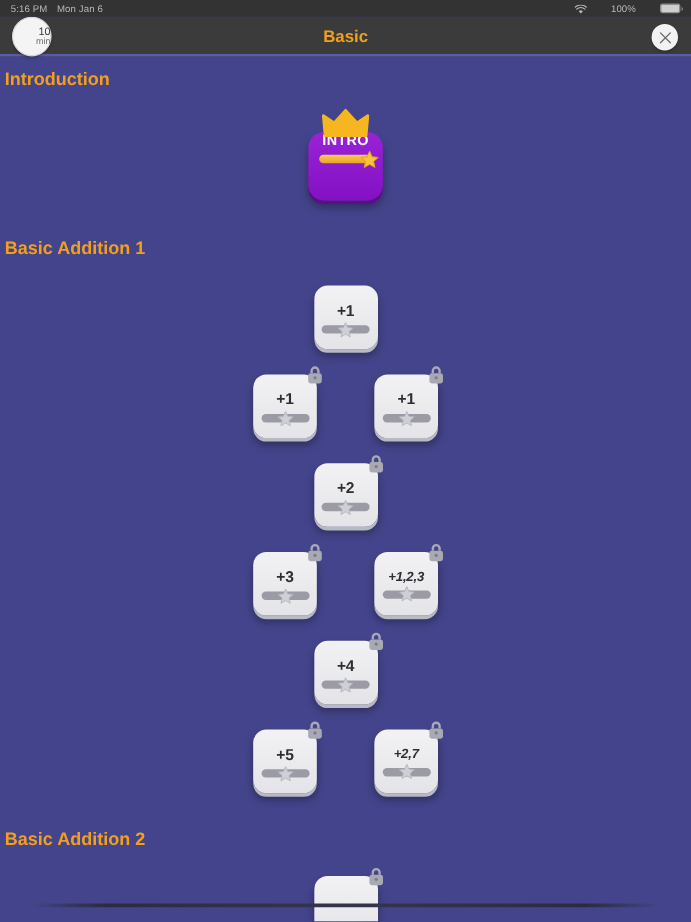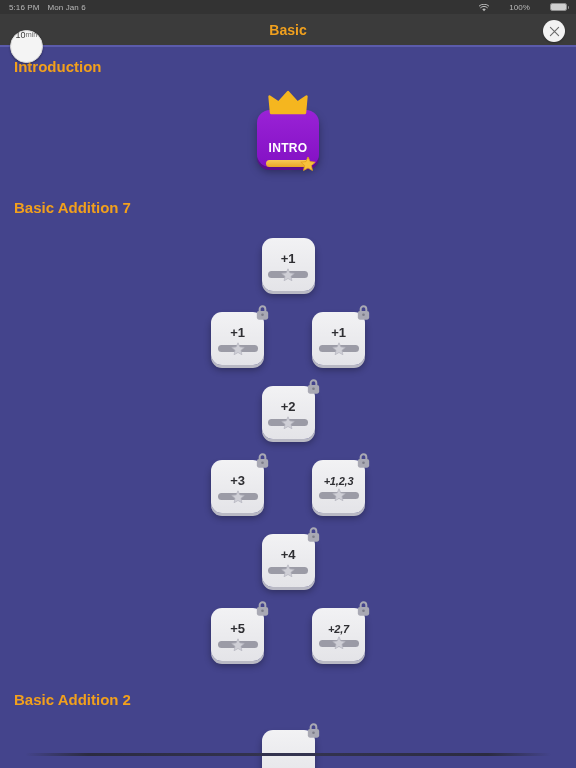--- a/index.html
+++ b/index.html
@@ -40,25 +40,25 @@
     background: #3b3b3b;
     border-bottom: 2px solid #5b5bab;
     z-index: 25;
   }
   .nav-title {
     position: absolute; left: 0; right: 0; top: 8px;
     text-align: center;
     color: #f0a01e; font-size: 14px; font-weight: bold;
   }
   .timer-badge {
-    position: absolute; left: 10px; top: 16px;
+    position: absolute; left: 10px; top: 0;
     width: 33px; height: 33px; border-radius: 50%;
     background: #f4f4f4;
     border: 1.5px solid #d8d8d8;
-    display: flex; flex-direction: row; align-items: flex-start; justify-content: center;
+    display: flex; flex-direction: column; align-items: flex-end; justify-content: center;
     line-height: 1.05;
     box-shadow: 0 1px 2px rgba(0,0,0,.35);
   }
   .timer-num { font-size: 9px; color: #3a3a3a; font-weight: normal; }
   .timer-unit { font-size: 7.5px; color: #6d6d6d; }
   .close-btn {
     position: absolute; right: 11px; top: 6px;
     width: 22px; height: 22px; border-radius: 50%;
     background: #f2f2f2;
     display: flex; align-items: center; justify-content: center;
@@ -67,21 +67,21 @@
   .close-btn svg { display: block; }
 
   
   .content {
     position: absolute; top: 49px; left: 0; width: 576px; height: 719px;
     background: #44448c;
     overflow: hidden;
   }
   .section-title {
     color: #f2a01c; font-size: 15px; font-weight: bold;
-    padding-left: 14px;
+    padding-left: 4px;
   }
 
   .row { display: flex; justify-content: center; align-items: flex-start; }
   .gap-2 > .card-wrap + .card-wrap { margin-left: 48px; }
 
   
   .card-wrap { position: relative; }
   .glow {
     position: absolute; left: 50%; top: 50%;
     width: 74px; height: 74px; margin-left: -37px; margin-top: -37px;
@@ -129,21 +129,21 @@
   .crown {
     position: absolute; left: 50%; top: -1px; transform: translateX(-50%);
     width: 40px; height: 26px; z-index: 3;
   }
   .intro-card {
     position: relative; margin-top: 19px;
     width: 62px; height: 57px; border-radius: 13px;
     background: linear-gradient(180deg,#9a22d6 0%,#8311c4 100%);
     box-shadow: 0 3px 0 #5d0d8c, 0 5px 8px rgba(0,0,0,.35);
     display: flex; flex-direction: column;
-    align-items: center; justify-content: flex-end;
+    align-items: center; justify-content: flex-start;
   }
   .intro-label {
     color: #ffffff; font-size: 12px; font-weight: bold; letter-spacing: .3px;
     margin-bottom: 5px;
   }
   .intro-bar {
     position: relative; width: 44px; height: 7px; border-radius: 4px;
     background: linear-gradient(180deg,#f8c957,#eaa526);
   }
   .intro-bar .star {
@@ -221,21 +221,21 @@
               <svg width="16" height="16" viewBox="0 0 20 20">
                 <path d="M10 1.2 L12.6 7.0 L19 7.7 L14.2 11.9 L15.6 18.2 L10 15.0 L4.4 18.2 L5.8 11.9 L1 7.7 L7.4 7.0 Z" fill="#f7c23c" stroke="#e0a01c" stroke-width="1"></path>
               </svg>
             </span>
           </div>
         </div>
       </div>
     </div>
 
     <div style="height:32px"></div>
-    <div class="section-title">Basic Addition 7</div>
+    <div class="section-title">Basic Addition 1</div>
 
     <div class="row" style="margin-top:22px">
       <div class="card-wrap">
         <div class="glow"></div>
         <div class="card">
           <div class="card-label">+1</div>
           <div class="pbar">
             <span class="star">
               <svg width="14" height="14" viewBox="0 0 20 20">
                 <path d="M10 1.2 L12.6 7.0 L19 7.7 L14.2 11.9 L15.6 18.2 L10 15.0 L4.4 18.2 L5.8 11.9 L1 7.7 L7.4 7.0 Z" fill="#cfcfd6" stroke="#b3b3bd" stroke-width="1"></path>

